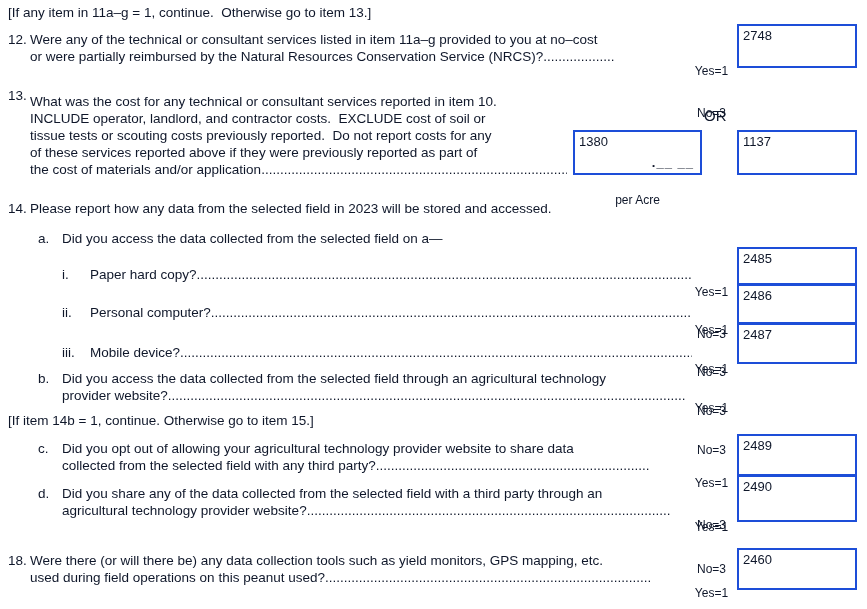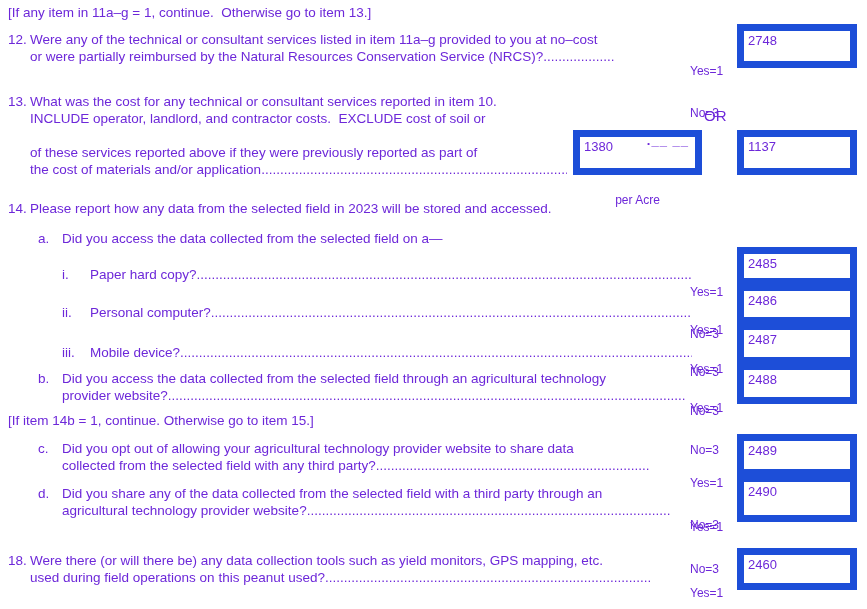--- a/index.html
+++ b/index.html
@@ -1,28 +1,28 @@
 <!DOCTYPE html>
 <html><head>
 <meta charset="utf-8">
 <style>
   html,body { margin:0; padding:0; background:#ffffff; }
   #form {
     position:relative; width:867px; height:609px; background:#ffffff;
     font-family:"Liberation Sans","DejaVu Sans",sans-serif;
-    color:#6d28d9; overflow:hidden;
+    color:#0f172a; overflow:hidden;
   }
   .t  { position:absolute; white-space:pre; font-size:13.5px; line-height:17px; }
   .clip { overflow:hidden; }
   .lbl { position:absolute; white-space:pre; font-size:12px; line-height:14px;margin-top:23px; }
   .ctr { text-align:center; }
-  .yn  { position:absolute; width:43px; text-align:left; font-size:12px; line-height:14px; white-space:pre; }
-  .box { position:absolute; border:7px solid #1d4ed8; box-sizing:border-box; background:#ffffff; }
+  .yn  { position:absolute; width:43px; text-align:center; font-size:12px; line-height:14px; white-space:pre; }
+  .box { position:absolute; border:2px solid #1d4ed8; box-sizing:border-box; background:#ffffff; }
   .box .num { position:absolute; top:2px; left:4px; font-size:13px; line-height:15px; white-space:pre; }
-  .box .cents { position:absolute; right:6px; bottom:20px; font-size:13px; font-weight:bold; letter-spacing:1px; white-space:pre; }
+  .box .cents { position:absolute; right:6px; bottom:3px; font-size:13px; font-weight:bold; letter-spacing:1px; white-space:pre; }
   .or { position:absolute; font-size:15px; line-height:17px; white-space:pre; }
 </style>
 </head>
 <body>
 
 <div id="form">
 
   <div class="t" style="left:8px;top:4px">[If any item in 11a–g = 1, continue.  Otherwise go to item 13.]</div>
   <div class="lbl ctr" style="left:737px;top:7px;width:120px">Code</div>
 
@@ -30,23 +30,24 @@
   <div class="t clip" style="left:30px;top:31px;width:662px">Were any of the technical or consultant services listed in item 11a–g provided to you at no–cost</div>
   <div class="t clip" style="left:30px;top:48px;width:662px">or were partially reimbursed by the Natural Resources Conservation Service (NRCS)?...................</div>
   <div class="yn" style="left:690px;top:36px">
     <div>Yes=1</div>
     <div>No=3</div>
   </div>
   <div class="box" style="left:737px;top:24px;width:120px;height:44px">
     <span class="num">2748</span>
   </div>
 
-  <div class="t" style="left:8px;top:93px">13.</div>
+  <div class="t" style="left:8px;top:87px">13.</div>
   <div class="t" style="left:30px;top:93px">What was the cost for any technical or consultant services reported in item 10.</div>
   <div class="t" style="left:30px;top:110px">INCLUDE operator, landlord, and contractor costs.  EXCLUDE cost of soil or</div>
+  <div class="t" style="left:30px;top:127px">tissue tests or scouting costs previously reported.  Do not report costs for any</div>
   <div class="t" style="left:30px;top:144px">of these services reported above if they were previously reported as part of</div>
   <div class="t clip" style="left:30px;top:161px;width:537px">the cost of materials and/or application.........................................................................................</div>
 
   <div class="lbl ctr" style="left:573px;top:100px;width:129px">
     <div>Dollars &amp; Cents</div>
     <div>per Acre</div>
   </div>
   <div class="or" style="left:704px;top:107px">OR</div>
   <div class="lbl ctr" style="left:737px;top:112px;width:120px">Total Dollars</div>
 
@@ -95,23 +96,20 @@
     <span class="num">2487</span>
   </div>
 
   <div class="t" style="left:38px;top:370px">b.</div>
   <div class="t clip" style="left:62px;top:370px;width:632px">Did you access the data collected from the selected field through an agricultural technology</div>
   <div class="t clip" style="left:62px;top:387px;width:632px">provider website?..........................................................................................................................................</div>
   <div class="yn" style="left:690px;top:373px">
     <div>Yes=1</div>
     <div>No=3</div>
   </div>
-  <div class="box" style="left:737px;top:363px;width:120px;height:41px">
-    <span class="num">2488</span>
-  </div>
 
   <div class="t" style="left:8px;top:412px">[If item 14b = 1, continue. Otherwise go to item 15.]</div>
   <div class="lbl ctr" style="left:737px;top:420px;width:120px">Code</div>
 
   <div class="t" style="left:38px;top:440px">c.</div>
   <div class="t clip" style="left:62px;top:440px;width:632px">Did you opt out of allowing your agricultural technology provider website to share data</div>
   <div class="t clip" style="left:62px;top:457px;width:632px">collected from the selected field with any third party?.........................................................................</div>
   <div class="yn" style="left:690px;top:448px">
     <div>Yes=1</div>
     <div>No=3</div>

